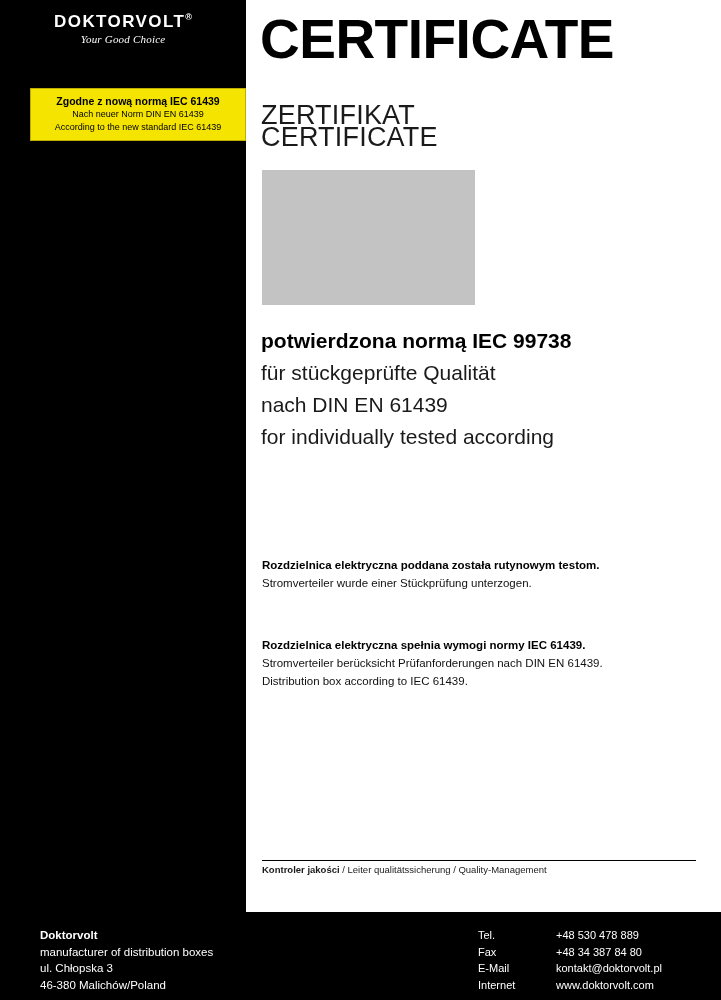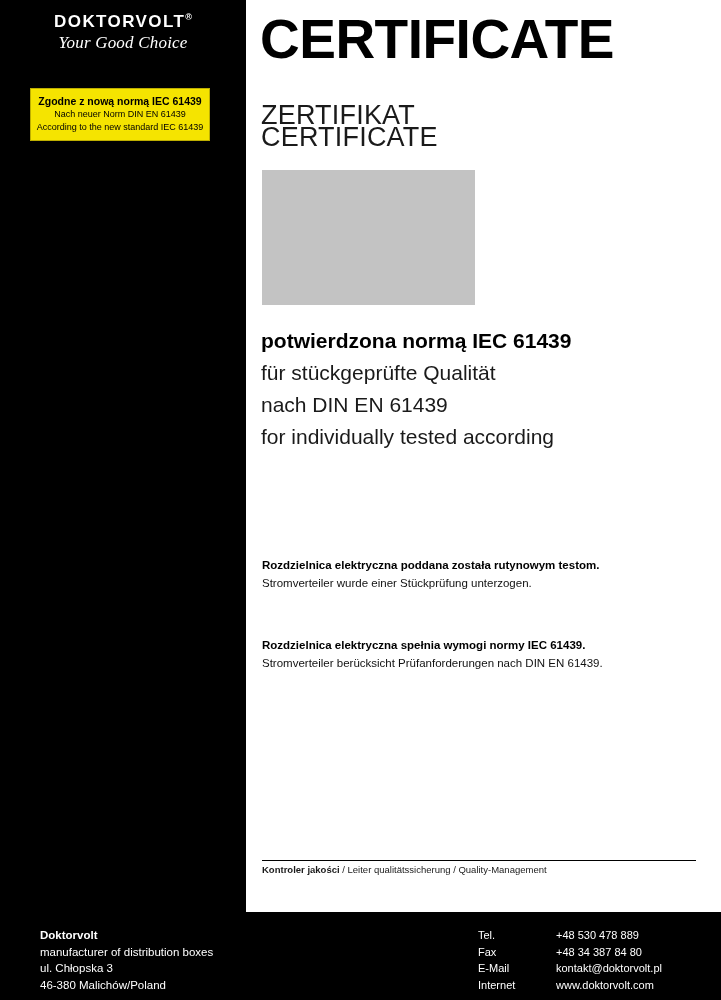--- a/index.html
+++ b/index.html
@@ -44,31 +44,31 @@
     font-family: "Liberation Sans", sans-serif;
     display: inline-block;
   }
   .brand-reg {
     font-size: 9px;
     vertical-align: super;
     letter-spacing: 0;
   }
   .brand-slogan {
     color: #ffffff;
-    font-size: 17px;
+    font-size: 11px;
     font-style: italic;
     font-family: "Liberation Serif", serif;
     margin-top: 1px;
     letter-spacing: 0.2px;
   }
   .norm-badge {
     position: absolute;
     left: 30px;
     top: 88px;
-    width: 180px;
+    width: 216px;
     background: #f5e400;
     border: 1px solid #bdae00;
     box-sizing: border-box;
     padding: 5px 4px 6px 4px;
     text-align: center;
   }
   .norm-line1 {
     font-size: 10.5px;
     font-weight: bold;
     color: #000000;
@@ -233,34 +233,35 @@
 
   <div class="right-col">
 
     <div class="title-main">CERTIFICATE</div>
     <div class="title-sub1">ZERTIFIKAT</div>
     <div class="title-sub2">CERTIFICATE</div>
 
     <div class="photo-box"></div>
 
     <div class="statement">
-      <div class="st-line st-bold">potwierdzona normą IEC 61439</div>
+      <div class="st-line st-bold">potwierdzona normą IEC 99738</div>
       <div class="st-line">für stückgeprüfte Qualität</div>
       <div class="st-line">nach DIN EN 61439</div>
       <div class="st-line">for individually tested according</div>
     </div>
 
     <div class="para para-1">
       <div class="p-head">Rozdzielnica elektryczna poddana została rutynowym testom.</div>
       <div class="p-line">Stromverteiler wurde einer Stückprüfung unterzogen.</div>
     </div>
 
     <div class="para para-2">
       <div class="p-head">Rozdzielnica elektryczna spełnia wymogi normy IEC 61439.</div>
       <div class="p-line">Stromverteiler berücksicht Prüfanforderungen nach DIN EN 61439.</div>
+      <div class="p-line">Distribution box according to IEC 61439.</div>
     </div>
 
     <div class="sign-rule"></div>
     <div class="sign-label"><b>Kontroler jakości</b><span> / Leiter qualitätssicherung / Quality-Management</span></div>
 
   </div>
 
   <div class="footer">
     <div class="footer-left">
       <div class="company">Doktorvolt</div>

